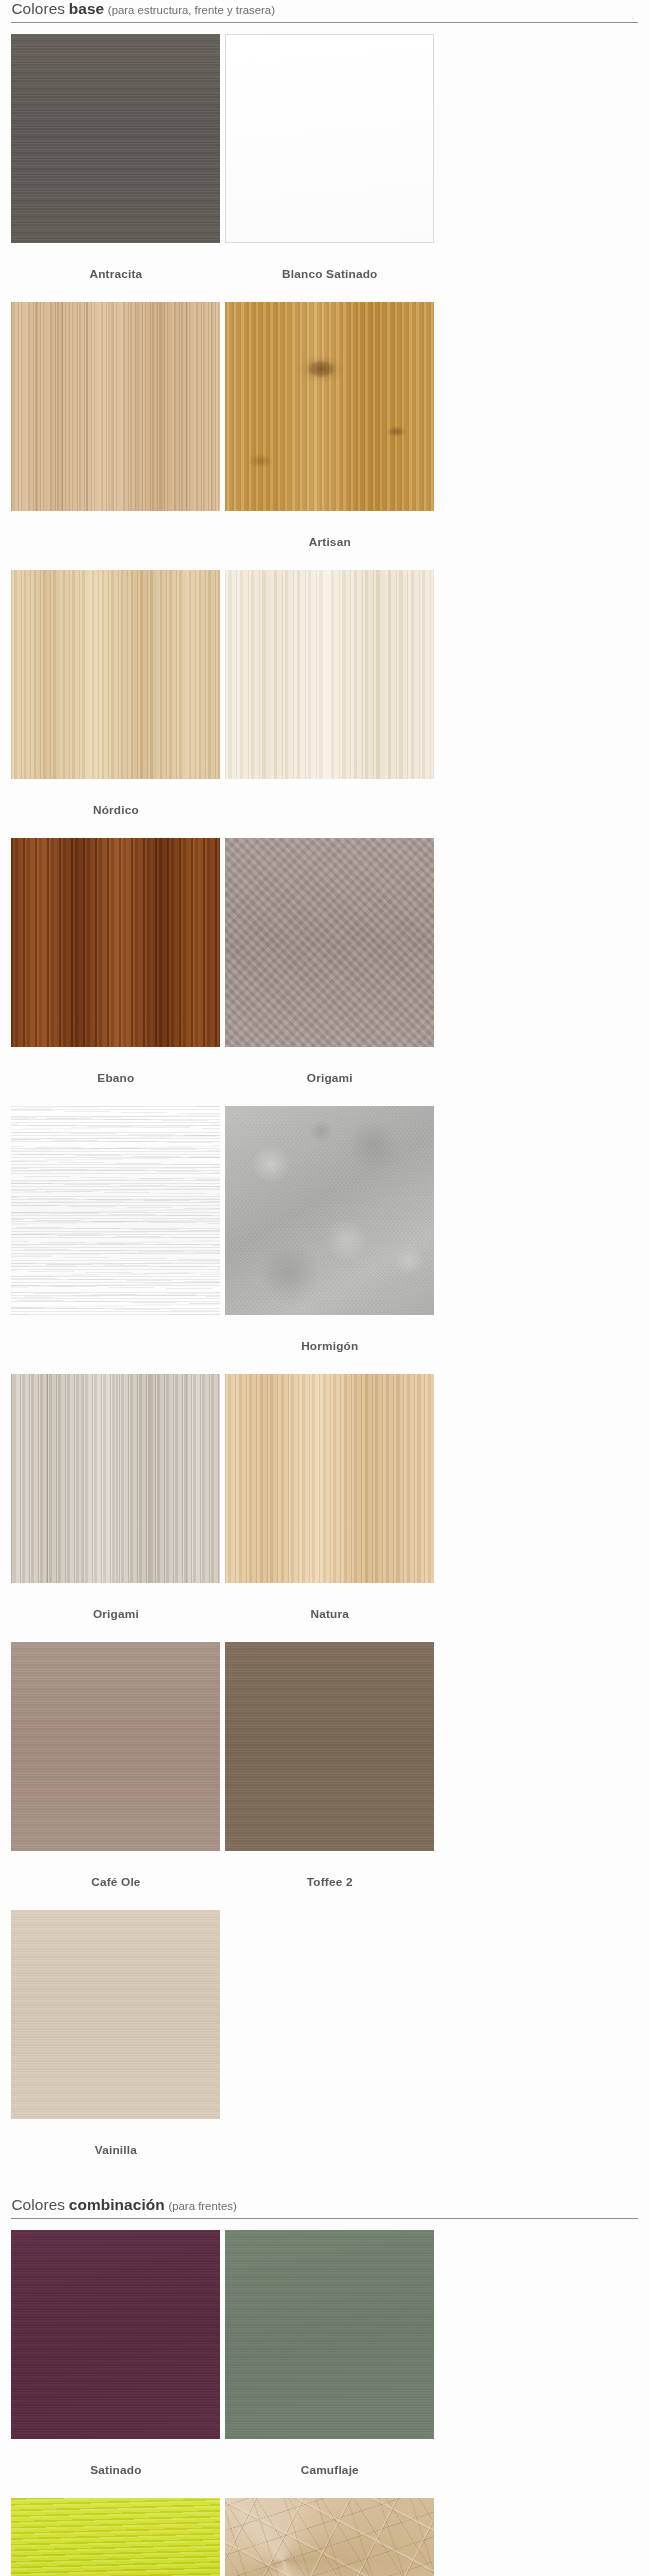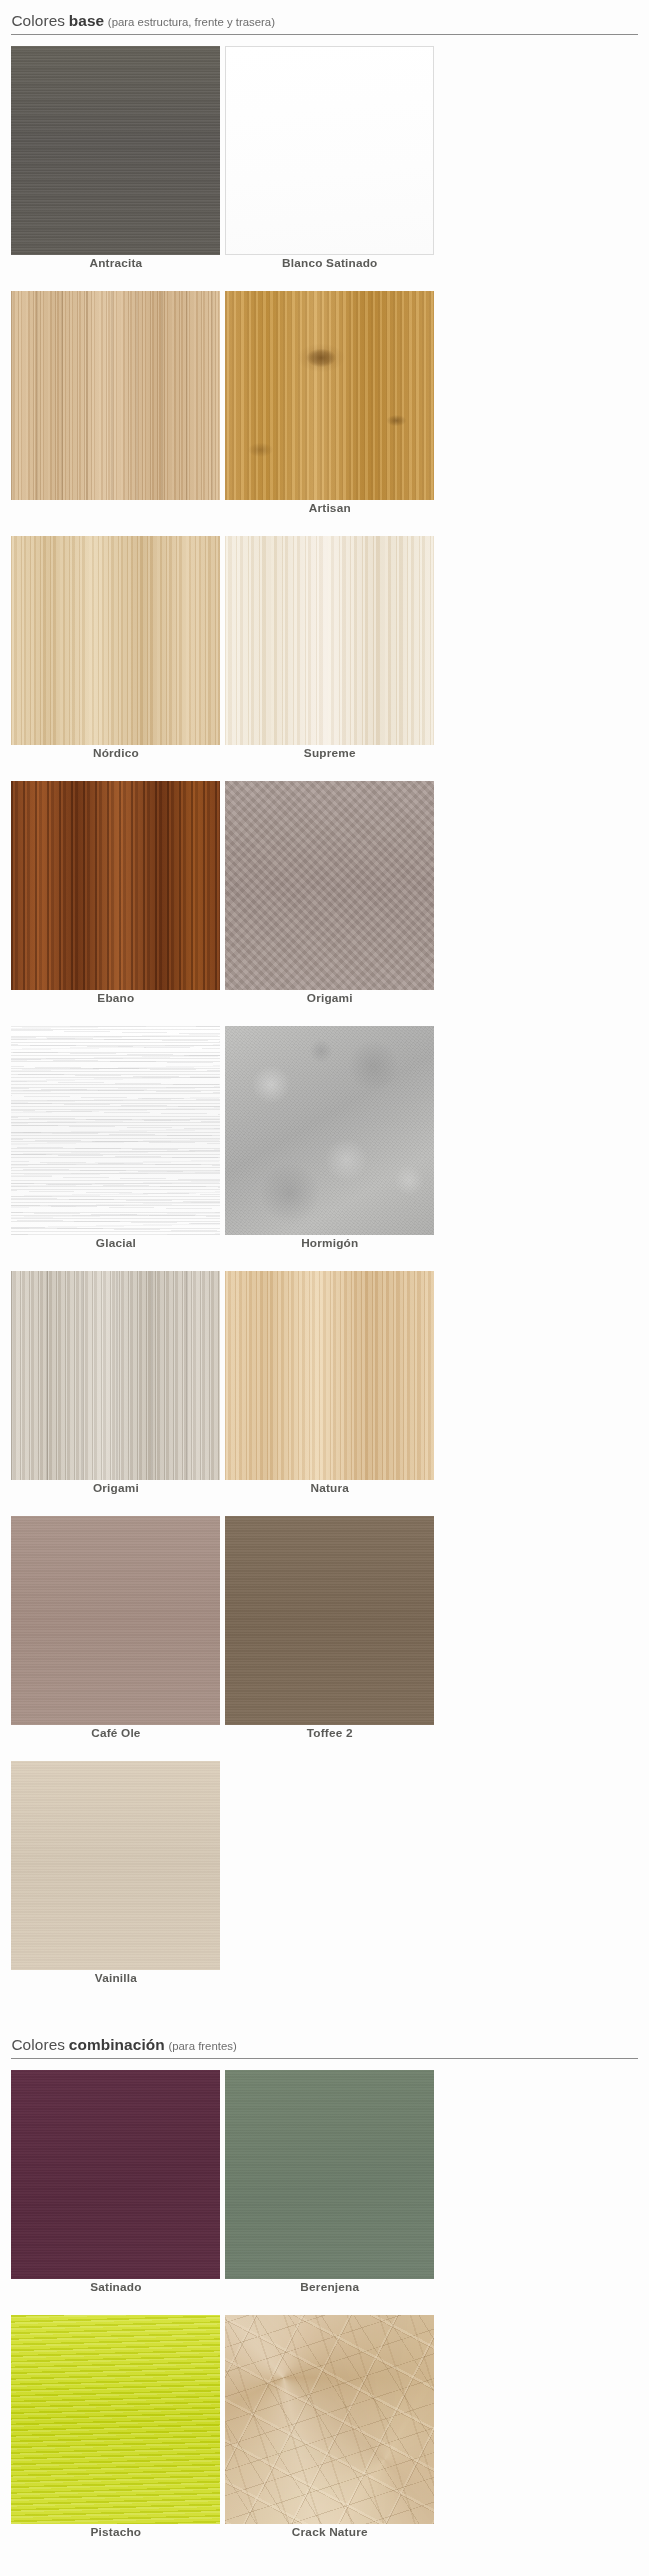--- a/index.html
+++ b/index.html
@@ -11,21 +11,21 @@
     color:#4a4a48;
     overflow:hidden;
   }
   .page{ width:649px; padding:0; box-sizing:border-box; }
 
   
   .section{ padding:0 11.4px; box-sizing:border-box; }
   .sec-head{
     display:block;
     border-bottom:0.8px solid #8c8c8c;
-    padding:12px 0 4px 0;
+    padding:0 0 4px 0;
     margin:0 0 11.4px 0;
     white-space:nowrap;
   }
   .sec-head .h-main{
     font-size:15.4px; font-weight:400; color:#4f4f4f; letter-spacing:0.1px;
   }
   .sec-head .h-strong{ font-weight:700; color:#3b3b3b; }
   .sec-head .h-sub{ font-size:11.4px; color:#6d6d6d; }
 
   
@@ -46,21 +46,21 @@
     overflow:hidden;
     background:#ddd;
   }
   .sw.bordered{ border:0.8px solid #dcdcdc; box-sizing:border-box; }
   .cap{
     display:block;
     text-align:center;
     font-size:11.8px;
     font-weight:700;
     color:#5a5a57;
-    padding:1px 0 16px 0;
+    padding:24px 0 16px 0;
     letter-spacing:0.2px;
   }
   .sec-gap{ height:18px; }
 
   
 
   
   .t-antracita{
     background-color:#5f5c58;
     background-image:
@@ -346,33 +346,31 @@
           <div class="cell">
             <div class="sw t-artisan"></div>
             <span class="cap">Artisan</span>
           </div>
           <div class="cell">
             <div class="sw t-nordico"></div>
             <span class="cap">Nórdico</span>
           </div>
           <div class="cell">
             <div class="sw t-supreme"></div>
-            <span class="cap">Supreme</span>
           </div>
           <div class="cell">
             <div class="sw t-ebano"></div>
             <span class="cap">Ebano</span>
           </div>
           <div class="cell">
             <div class="sw t-origami"></div>
             <span class="cap">Origami</span>
           </div>
           <div class="cell">
             <div class="sw t-glacial"></div>
-            <span class="cap">Glacial</span>
           </div>
           <div class="cell">
             <div class="sw t-hormigon"></div>
             <span class="cap">Hormigón</span>
           </div>
           <div class="cell">
             <div class="sw t-vintage"></div>
             <span class="cap">Origami</span>
           </div>
           <div class="cell">
@@ -396,21 +394,21 @@
       <div class="sec-gap"></div>
       <div class="section">
         <div class="sec-head"><span class="h-main">Colores</span> <span class="h-main h-strong">combinación</span> <span class="h-sub">(para frentes)</span></div>
         <div class="grid">
           <div class="cell">
             <div class="sw t-berenjena"></div>
             <span class="cap">Satinado</span>
           </div>
           <div class="cell">
             <div class="sw t-camuflaje"></div>
-            <span class="cap">Berenjena</span>
+            <span class="cap">Camuflaje</span>
           </div>
           <div class="cell">
             <div class="sw t-pistacho"></div>
             <span class="cap">Pistacho</span>
           </div>
           <div class="cell">
             <div class="sw t-crack t-cracknature"></div>
             <span class="cap">Crack Nature</span>
           </div>
         </div>

